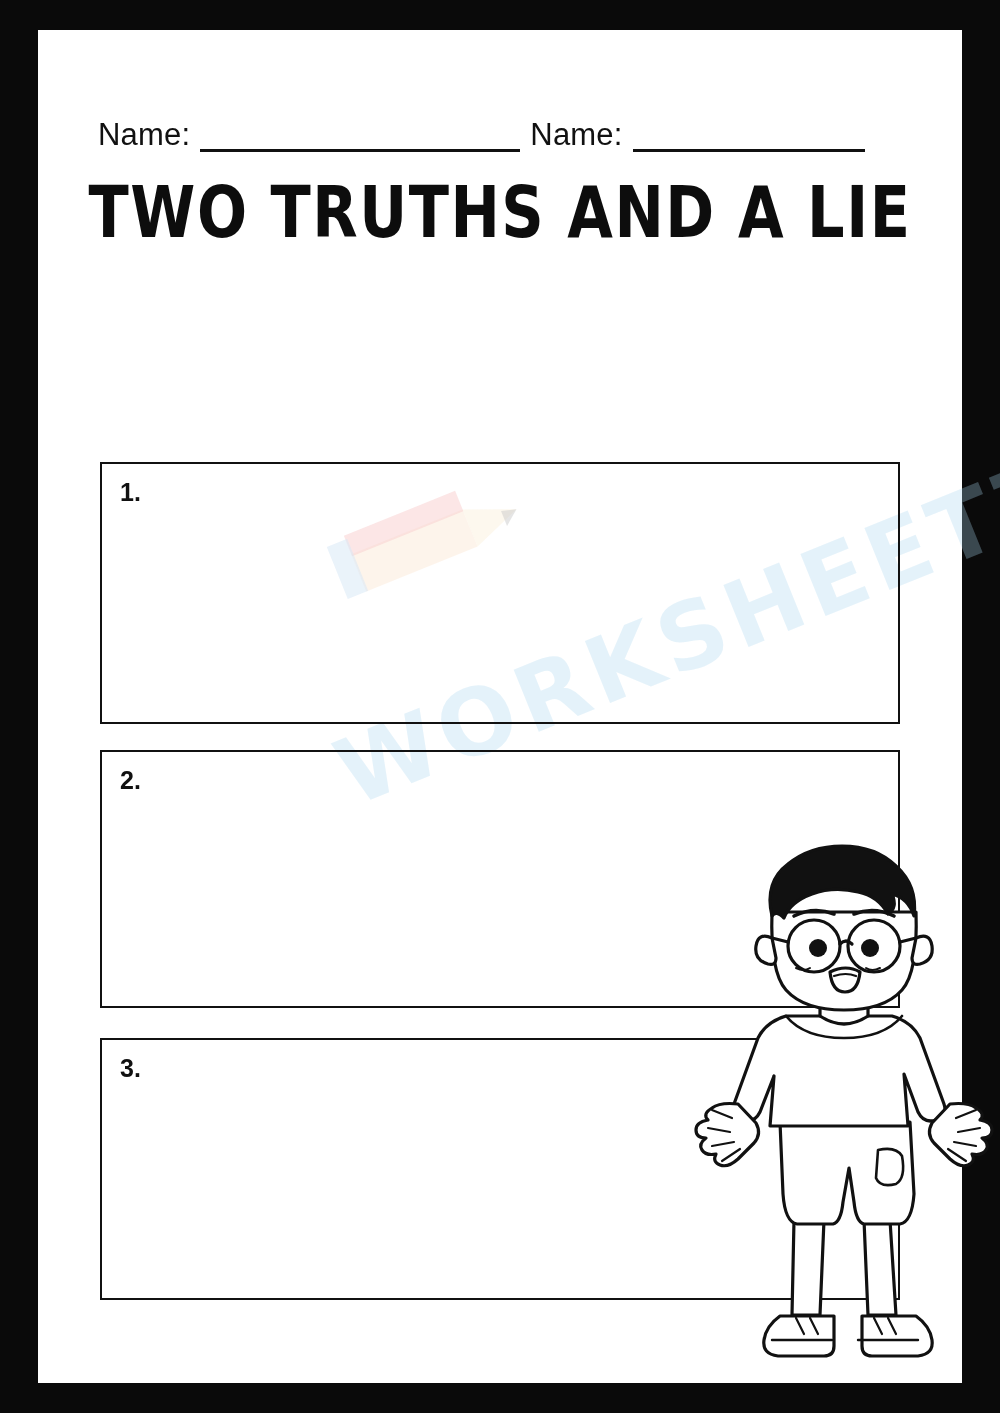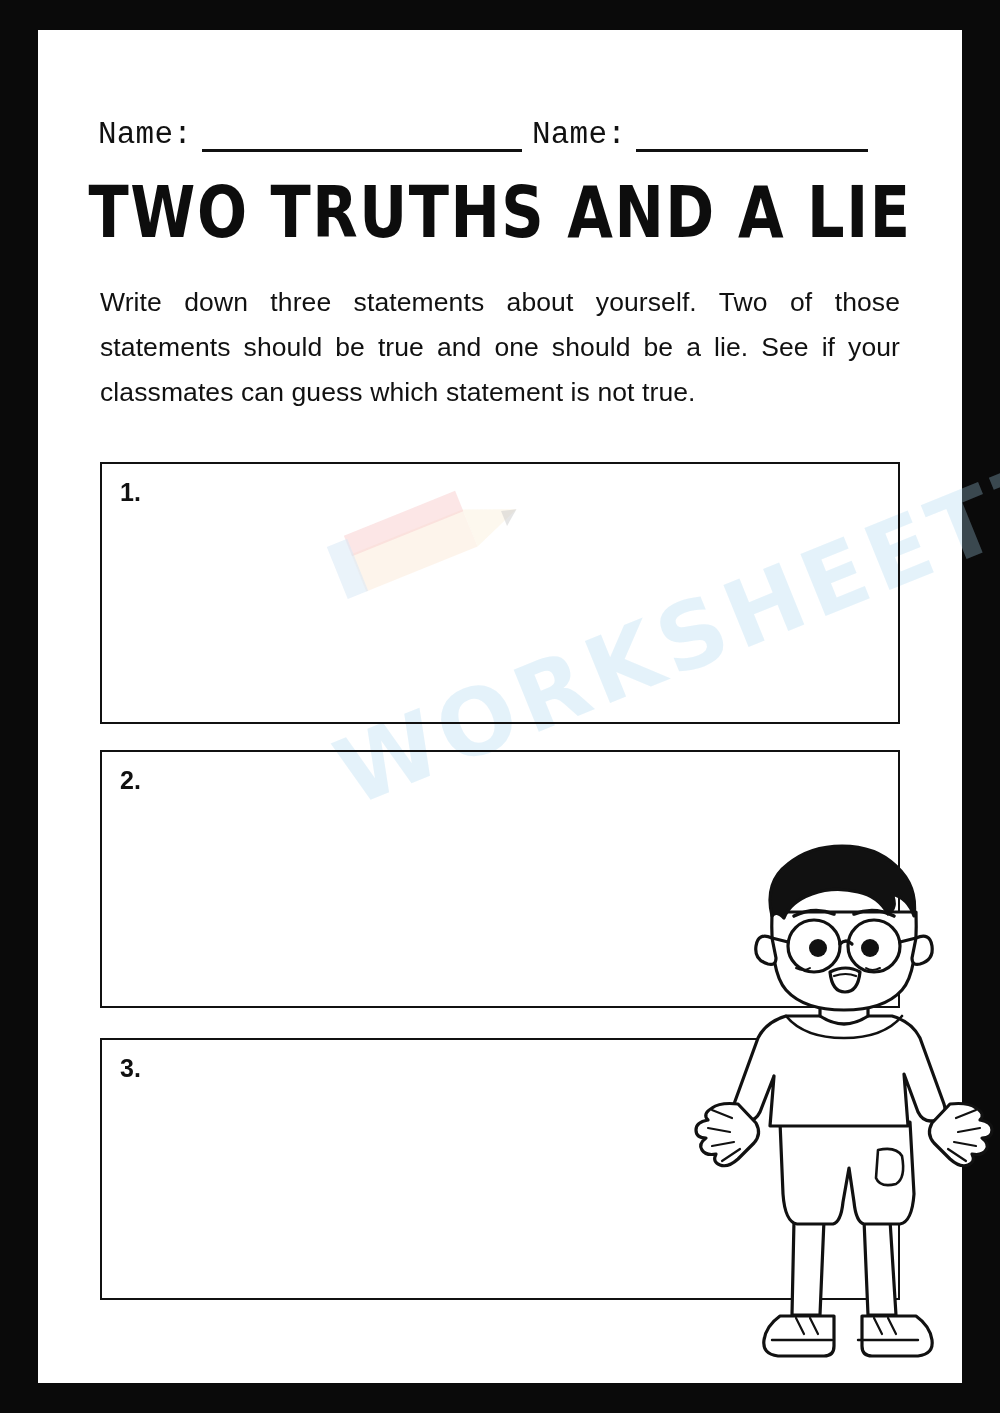--- a/index.html
+++ b/index.html
@@ -33,21 +33,20 @@
 
   
   .namedate {
     position: absolute;
     left: 60px;
     top: 70px;
     width: 810px;
     height: 52px;
     display: flex;
     align-items: flex-end;
-    font-family: Liberation Mono, monospace;
   }
   .nd-label {
     font-size: 31px;
     color: #111;
     letter-spacing: 0.2px;
     line-height: 1;
     padding-bottom: 2px;
   }
   .nd-rule {
     border-bottom: 3px solid #111;
@@ -152,21 +151,20 @@
 
     <div class="namedate">
       <span class="nd-label">Name:</span>
       <span class="nd-rule rule-name"></span>
       <span class="nd-label">Name:</span>
       <span class="nd-rule rule-date"></span>
     </div>
 
     <div class="title">TWO TRUTHS AND A LIE</div>
 
-    <div class="instructions">Write down three statements about yourself. Two of those statements should be  true and one should be a lie. See if your classmates can guess which statement is not true.</div>
 
     <div class="watermark">
       <svg class="wm-pencil" width="640" height="330" viewBox="0 0 640 330">
         <g transform="rotate(-22 230 120)">
           <rect x="150" y="60" width="120" height="40" fill="#f6c89a" opacity="0.65"></rect>
           <rect x="150" y="40" width="120" height="22" fill="#e96a6a" opacity="0.55"></rect>
           <polygon points="270,60 320,80 270,100" fill="#f2d7a0" opacity="0.6"></polygon>
           <polygon points="305,76 320,80 305,92" fill="#555" opacity="0.5"></polygon>
           <rect x="130" y="44" width="22" height="56" fill="#7fb3e0" opacity="0.55"></rect>
         </g>

